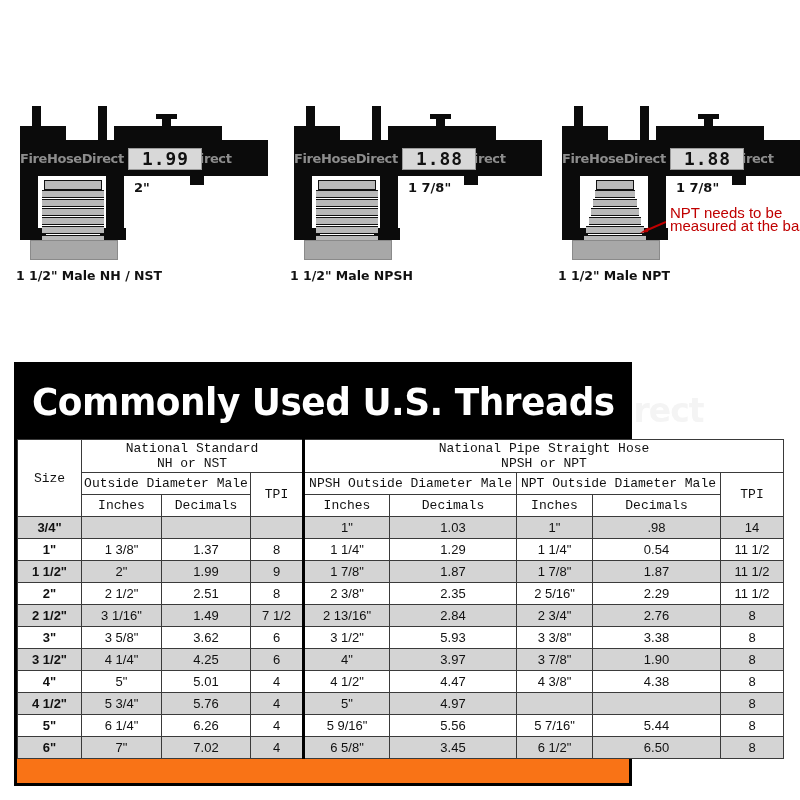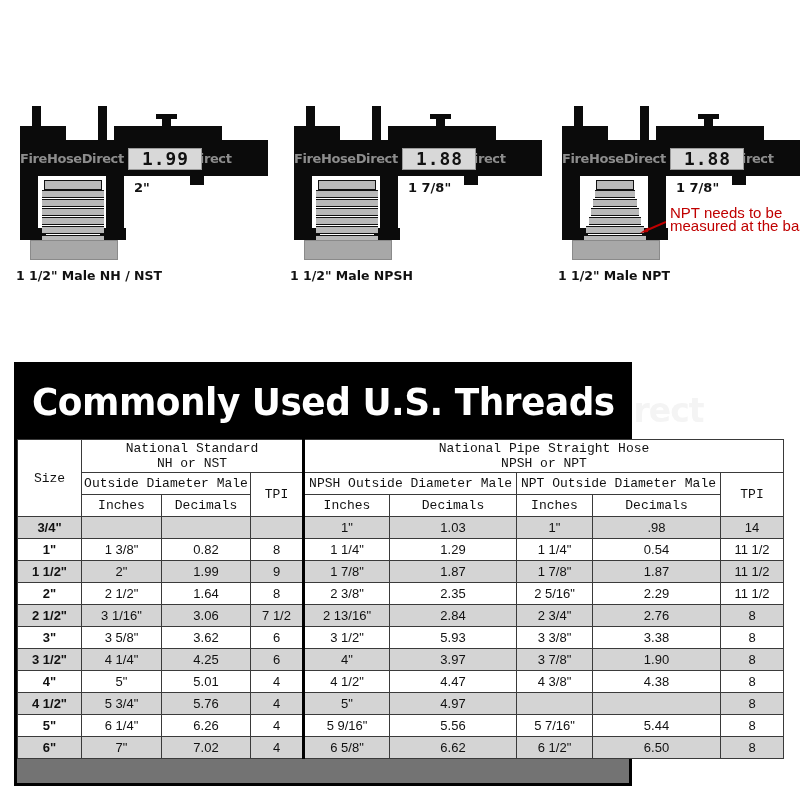--- a/index.html
+++ b/index.html
@@ -139,21 +139,21 @@
     border: 4px solid #f3f3f3;
   }
   .page-wm .wm-text {
     color: #f4f4f4; font-weight: 700; font-size: 33px;
     font-family: "DejaVu Sans", sans-serif; letter-spacing: -1px;
   }
 
   
   .table-wrap {
     position: absolute; left: 14px; top: 362px; width: 618px; height: 424px;
-    border: 3px solid #000; background: #737373;
+    border: 3px solid #000; background: #f97316;
   }
   .table-banner {
     height: 74px; background: #000; display: flex;
     align-items: center; justify-content: center;
   }
   .table-banner .t2 {
     color: #fff; font-weight: 700; font-size: 37px;
     font-family: "DejaVu Sans", sans-serif; letter-spacing: -0.5px;
     white-space: nowrap; transform: scaleX(0.97);
   }
@@ -378,21 +378,21 @@
             <td></td>
             <td class="thick-l">1"</td>
             <td>1.03</td>
             <td>1"</td>
             <td>.98</td>
             <td>14</td>
           </tr>
           <tr class="even">
             <td class="sizecell">1"</td>
             <td>1 3/8"</td>
-            <td>0.82</td>
+            <td>1.37</td>
             <td>8</td>
             <td class="thick-l">1 1/4"</td>
             <td>1.29</td>
             <td>1 1/4"</td>
             <td>0.54</td>
             <td>11 1/2</td>
           </tr>
           <tr class="odd">
             <td class="sizecell">1 1/2"</td>
             <td>2"</td>
@@ -400,32 +400,32 @@
             <td>9</td>
             <td class="thick-l">1 7/8"</td>
             <td>1.87</td>
             <td>1 7/8"</td>
             <td>1.87</td>
             <td>11 1/2</td>
           </tr>
           <tr class="even">
             <td class="sizecell">2"</td>
             <td>2 1/2"</td>
-            <td>1.64</td>
+            <td>2.51</td>
             <td>8</td>
             <td class="thick-l">2 3/8"</td>
             <td>2.35</td>
             <td>2 5/16"</td>
             <td>2.29</td>
             <td>11 1/2</td>
           </tr>
           <tr class="odd">
             <td class="sizecell">2 1/2"</td>
             <td>3 1/16"</td>
-            <td>3.06</td>
+            <td>1.49</td>
             <td>7 1/2</td>
             <td class="thick-l">2 13/16"</td>
             <td>2.84</td>
             <td>2 3/4"</td>
             <td>2.76</td>
             <td>8</td>
           </tr>
           <tr class="even">
             <td class="sizecell">3"</td>
             <td>3 5/8"</td>
@@ -480,21 +480,21 @@
             <td>5 7/16"</td>
             <td>5.44</td>
             <td>8</td>
           </tr>
           <tr class="odd">
             <td class="sizecell">6"</td>
             <td>7"</td>
             <td>7.02</td>
             <td>4</td>
             <td class="thick-l">6 5/8"</td>
-            <td>6.62</td>
+            <td>3.45</td>
             <td>6 1/2"</td>
             <td>6.50</td>
             <td>8</td>
           </tr>
         </tbody>
     </table>
   </div>
 
 </div>
 

